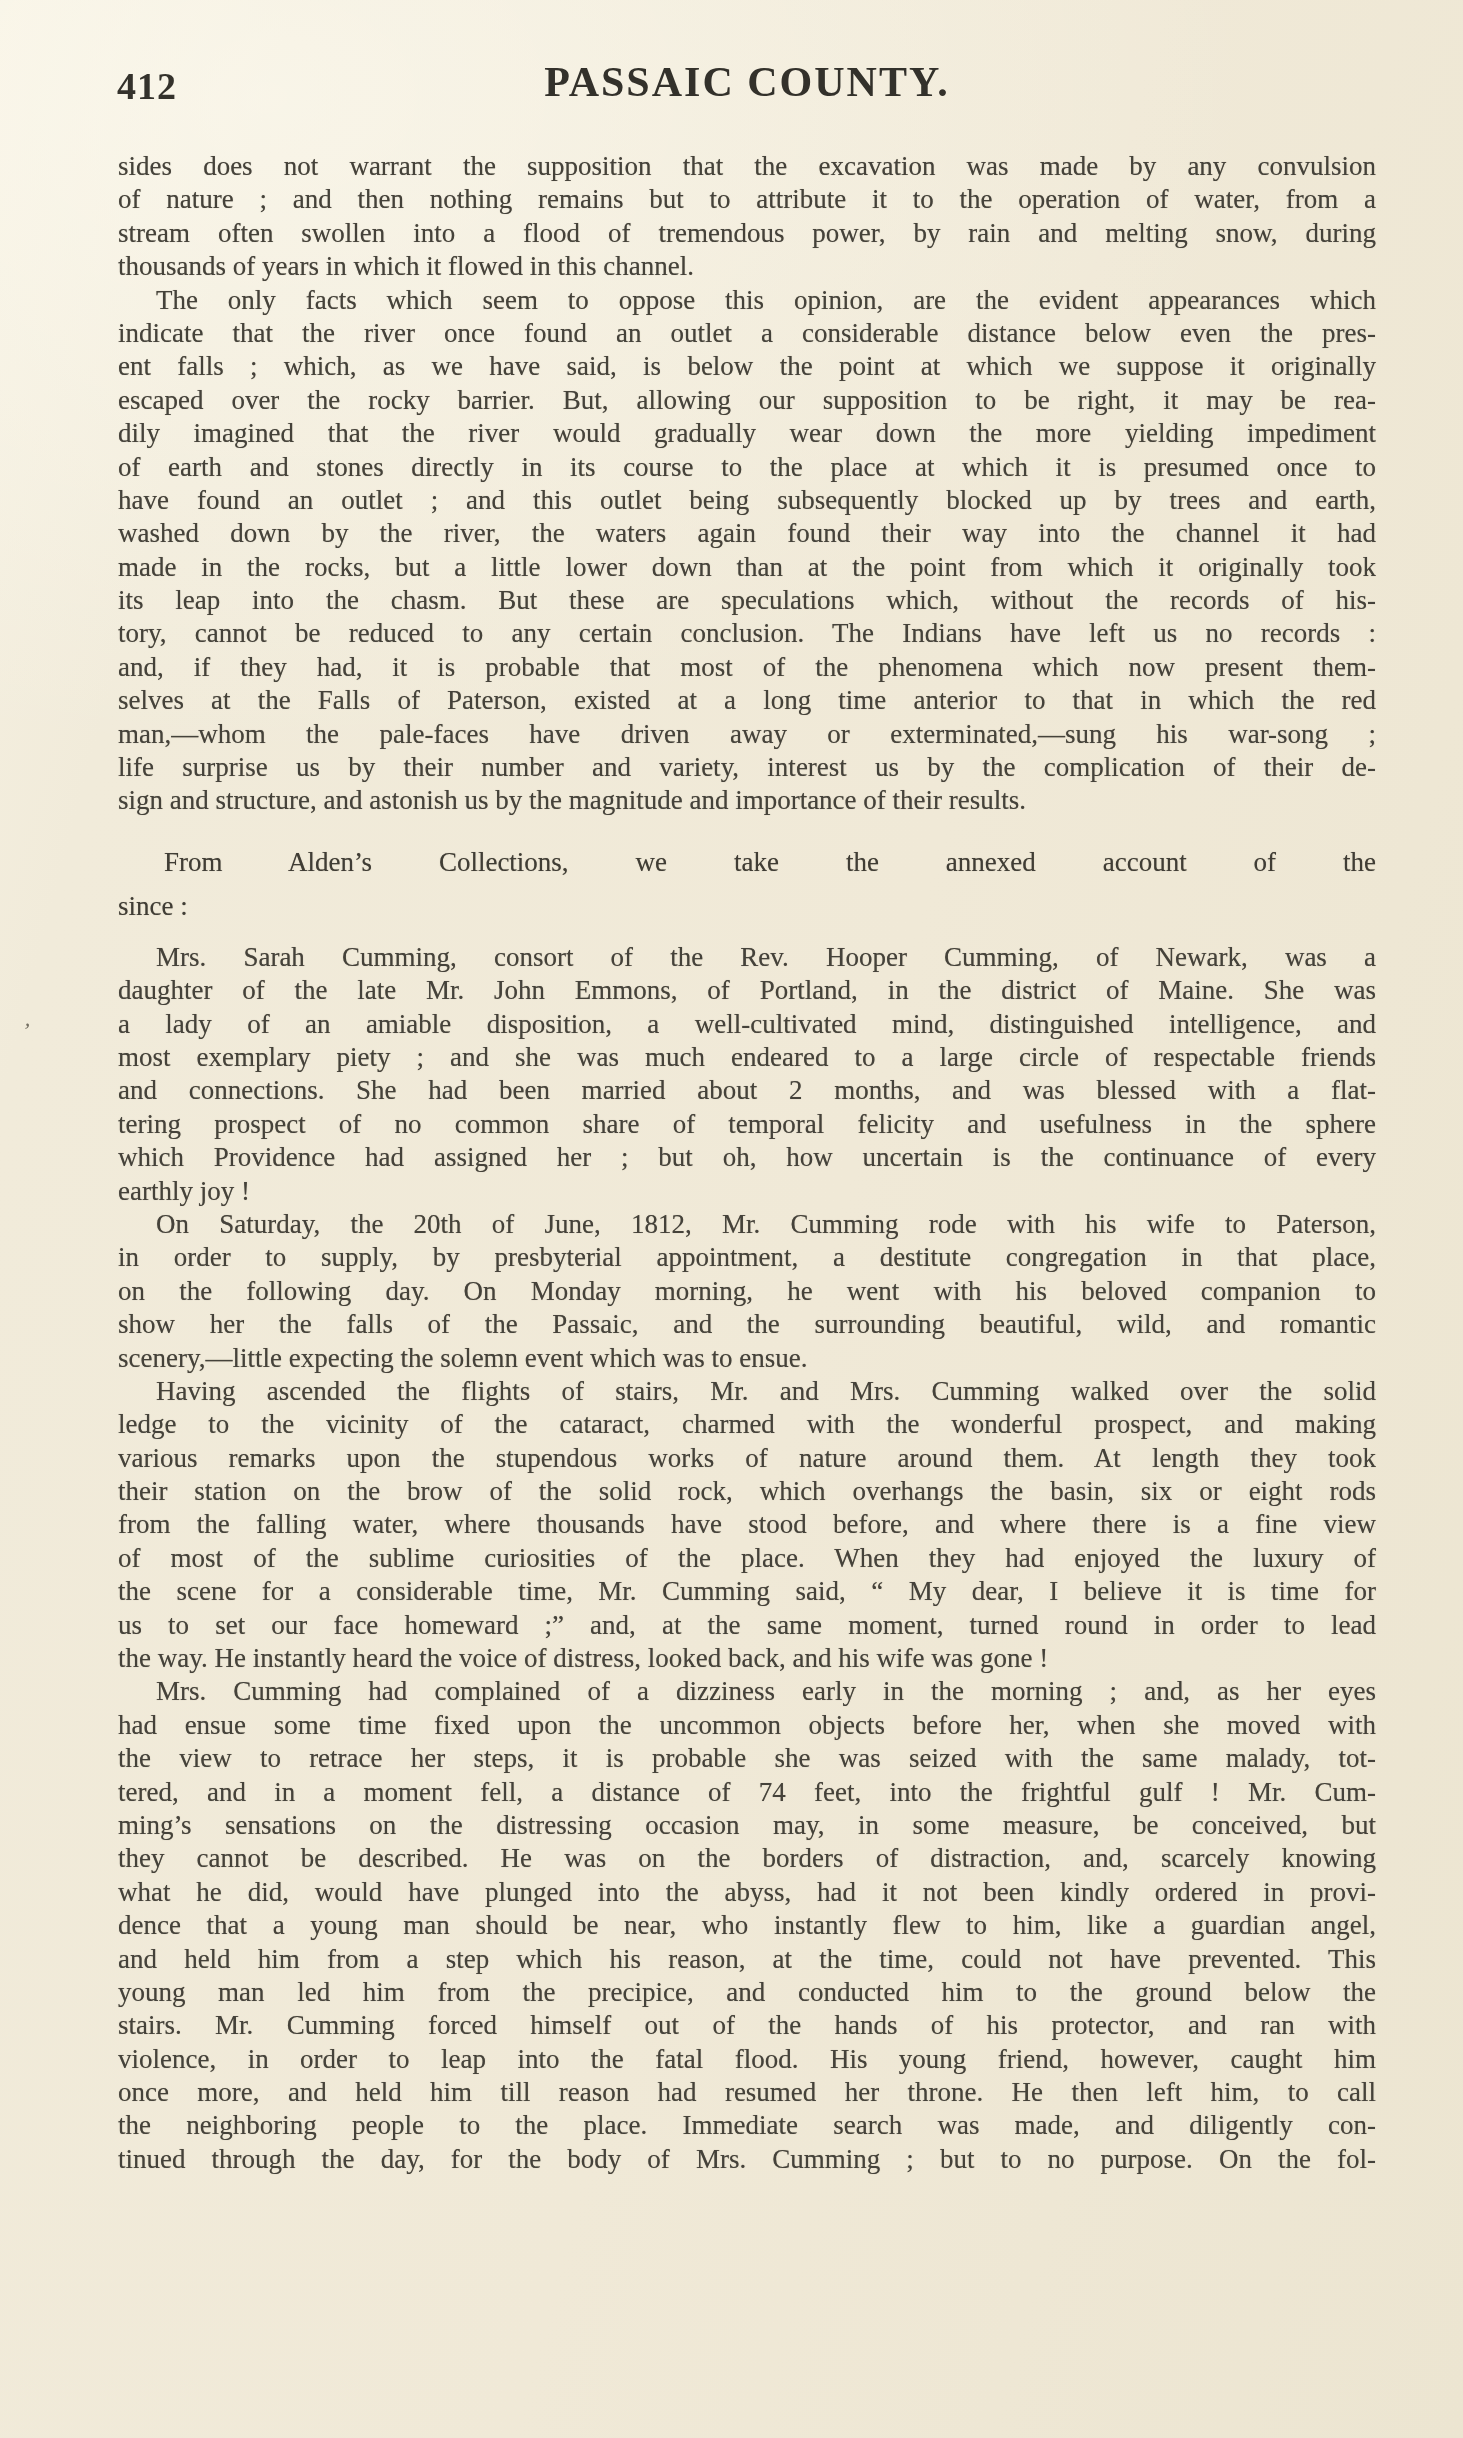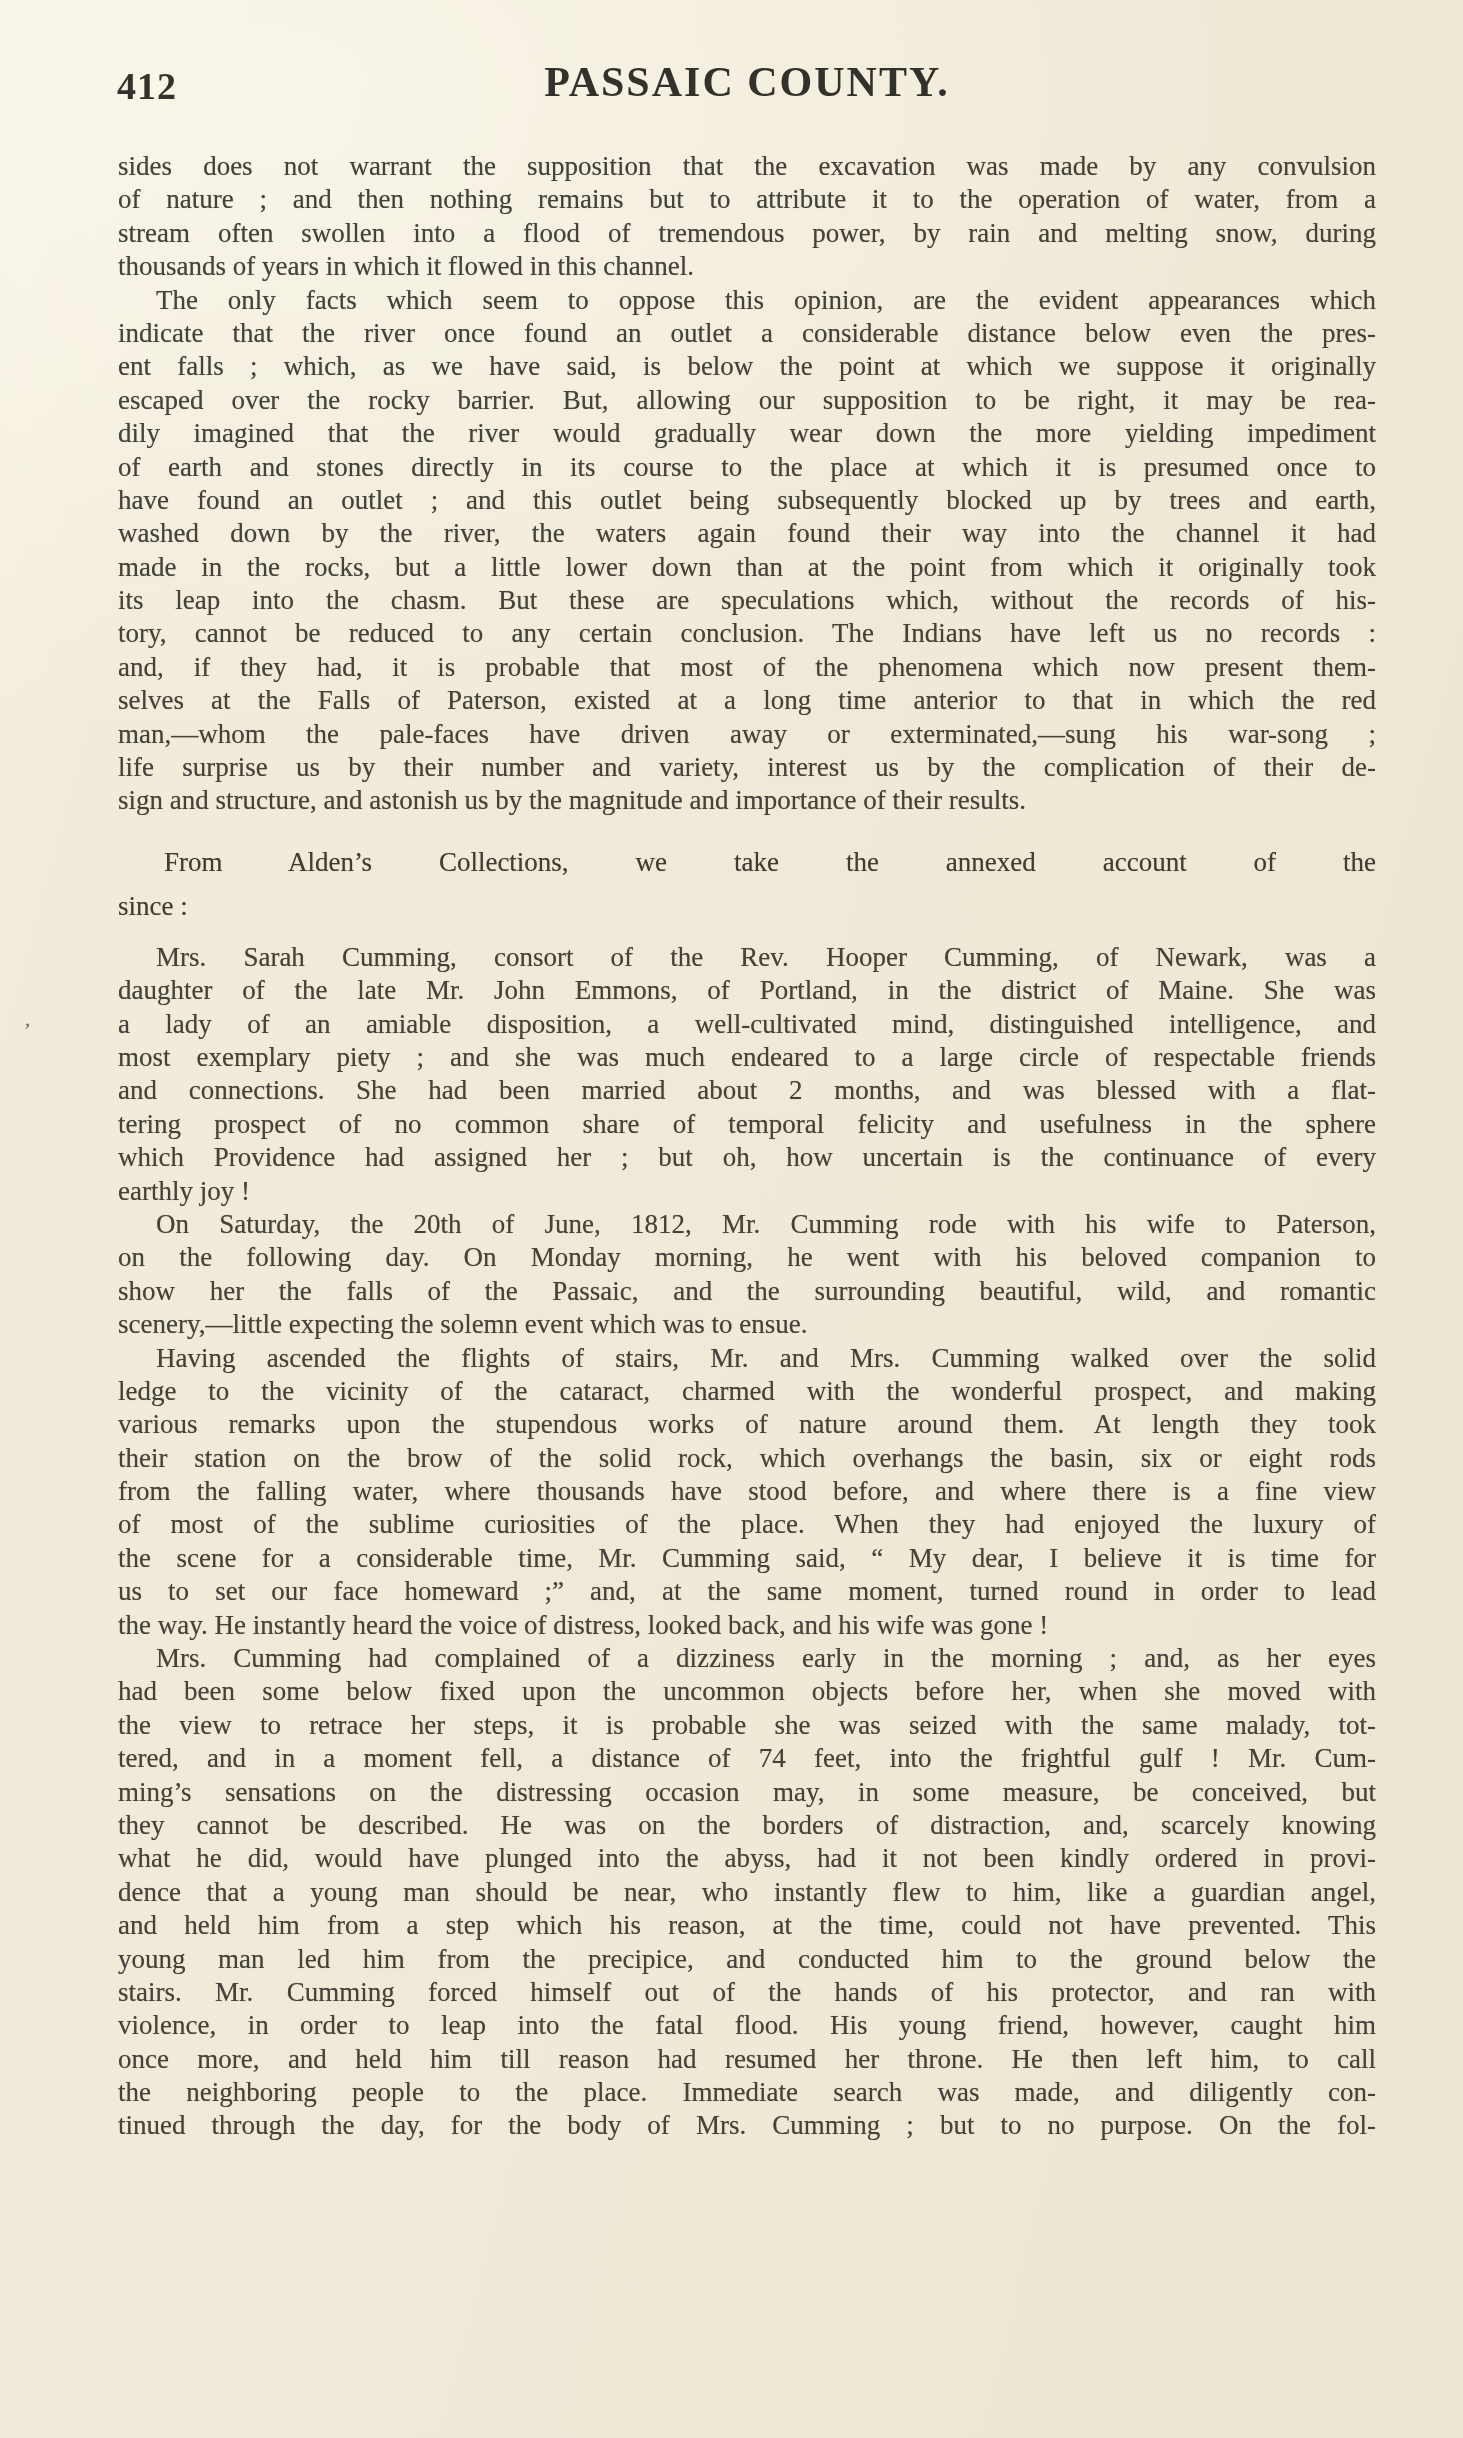--- a/index.html
+++ b/index.html
@@ -97,38 +97,39 @@
         <div class="line">daughter of the late Mr. John Emmons, of Portland, in the district of Maine. She was</div>
         <div class="line">a lady of an amiable disposition, a well-cultivated mind, distinguished intelligence, and</div>
         <div class="line">most exemplary piety ; and she was much endeared to a large circle of respectable friends</div>
         <div class="line">and connections. She had been married about 2 months, and was blessed with a flat-</div>
         <div class="line">tering prospect of no common share of temporal felicity and usefulness in the sphere</div>
         <div class="line">which Providence had assigned her ; but oh, how uncertain is the continuance of every</div>
         <div class="line last">earthly joy !</div>
       </div>
       <div class="para body">
         <div class="line indent">On Saturday, the 20th of June, 1812, Mr. Cumming rode with his wife to Paterson,</div>
+        <div class="line">in order to supply, by presbyterial appointment, a destitute congregation in that place,</div>
         <div class="line">on the following day. On Monday morning, he went with his beloved companion to</div>
         <div class="line">show her the falls of the Passaic, and the surrounding beautiful, wild, and romantic</div>
         <div class="line last">scenery,—little expecting the solemn event which was to ensue.</div>
       </div>
       <div class="para body">
         <div class="line indent">Having ascended the flights of stairs, Mr. and Mrs. Cumming walked over the solid</div>
         <div class="line">ledge to the vicinity of the cataract, charmed with the wonderful prospect, and making</div>
         <div class="line">various remarks upon the stupendous works of nature around them. At length they took</div>
         <div class="line">their station on the brow of the solid rock, which overhangs the basin, six or eight rods</div>
         <div class="line">from the falling water, where thousands have stood before, and where there is a fine view</div>
         <div class="line">of most of the sublime curiosities of the place. When they had enjoyed the luxury of</div>
         <div class="line">the scene for a considerable time, Mr. Cumming said, “ My dear, I believe it is time for</div>
         <div class="line">us to set our face homeward ;” and, at the same moment, turned round in order to lead</div>
         <div class="line last">the way. He instantly heard the voice of distress, looked back, and his wife was gone !</div>
       </div>
       <div class="para body">
         <div class="line indent">Mrs. Cumming had complained of a dizziness early in the morning ; and, as her eyes</div>
-        <div class="line">had been some below fixed upon the uncommon objects before her, when she moved with</div>
+        <div class="line">had ensue some time fixed upon the uncommon objects before her, when she moved with</div>
         <div class="line">the view to retrace her steps, it is probable she was seized with the same malady, tot-</div>
         <div class="line">tered, and in a moment fell, a distance of 74 feet, into the frightful gulf ! Mr. Cum-</div>
         <div class="line">ming’s sensations on the distressing occasion may, in some measure, be conceived, but</div>
         <div class="line">they cannot be described. He was on the borders of distraction, and, scarcely knowing</div>
         <div class="line">what he did, would have plunged into the abyss, had it not been kindly ordered in provi-</div>
         <div class="line">dence that a young man should be near, who instantly flew to him, like a guardian angel,</div>
         <div class="line">and held him from a step which his reason, at the time, could not have prevented. This</div>
         <div class="line">young man led him from the precipice, and conducted him to the ground below the</div>
         <div class="line">stairs. Mr. Cumming forced himself out of the hands of his protector, and ran with</div>
         <div class="line">violence, in order to leap into the fatal flood. His young friend, however, caught him</div>

